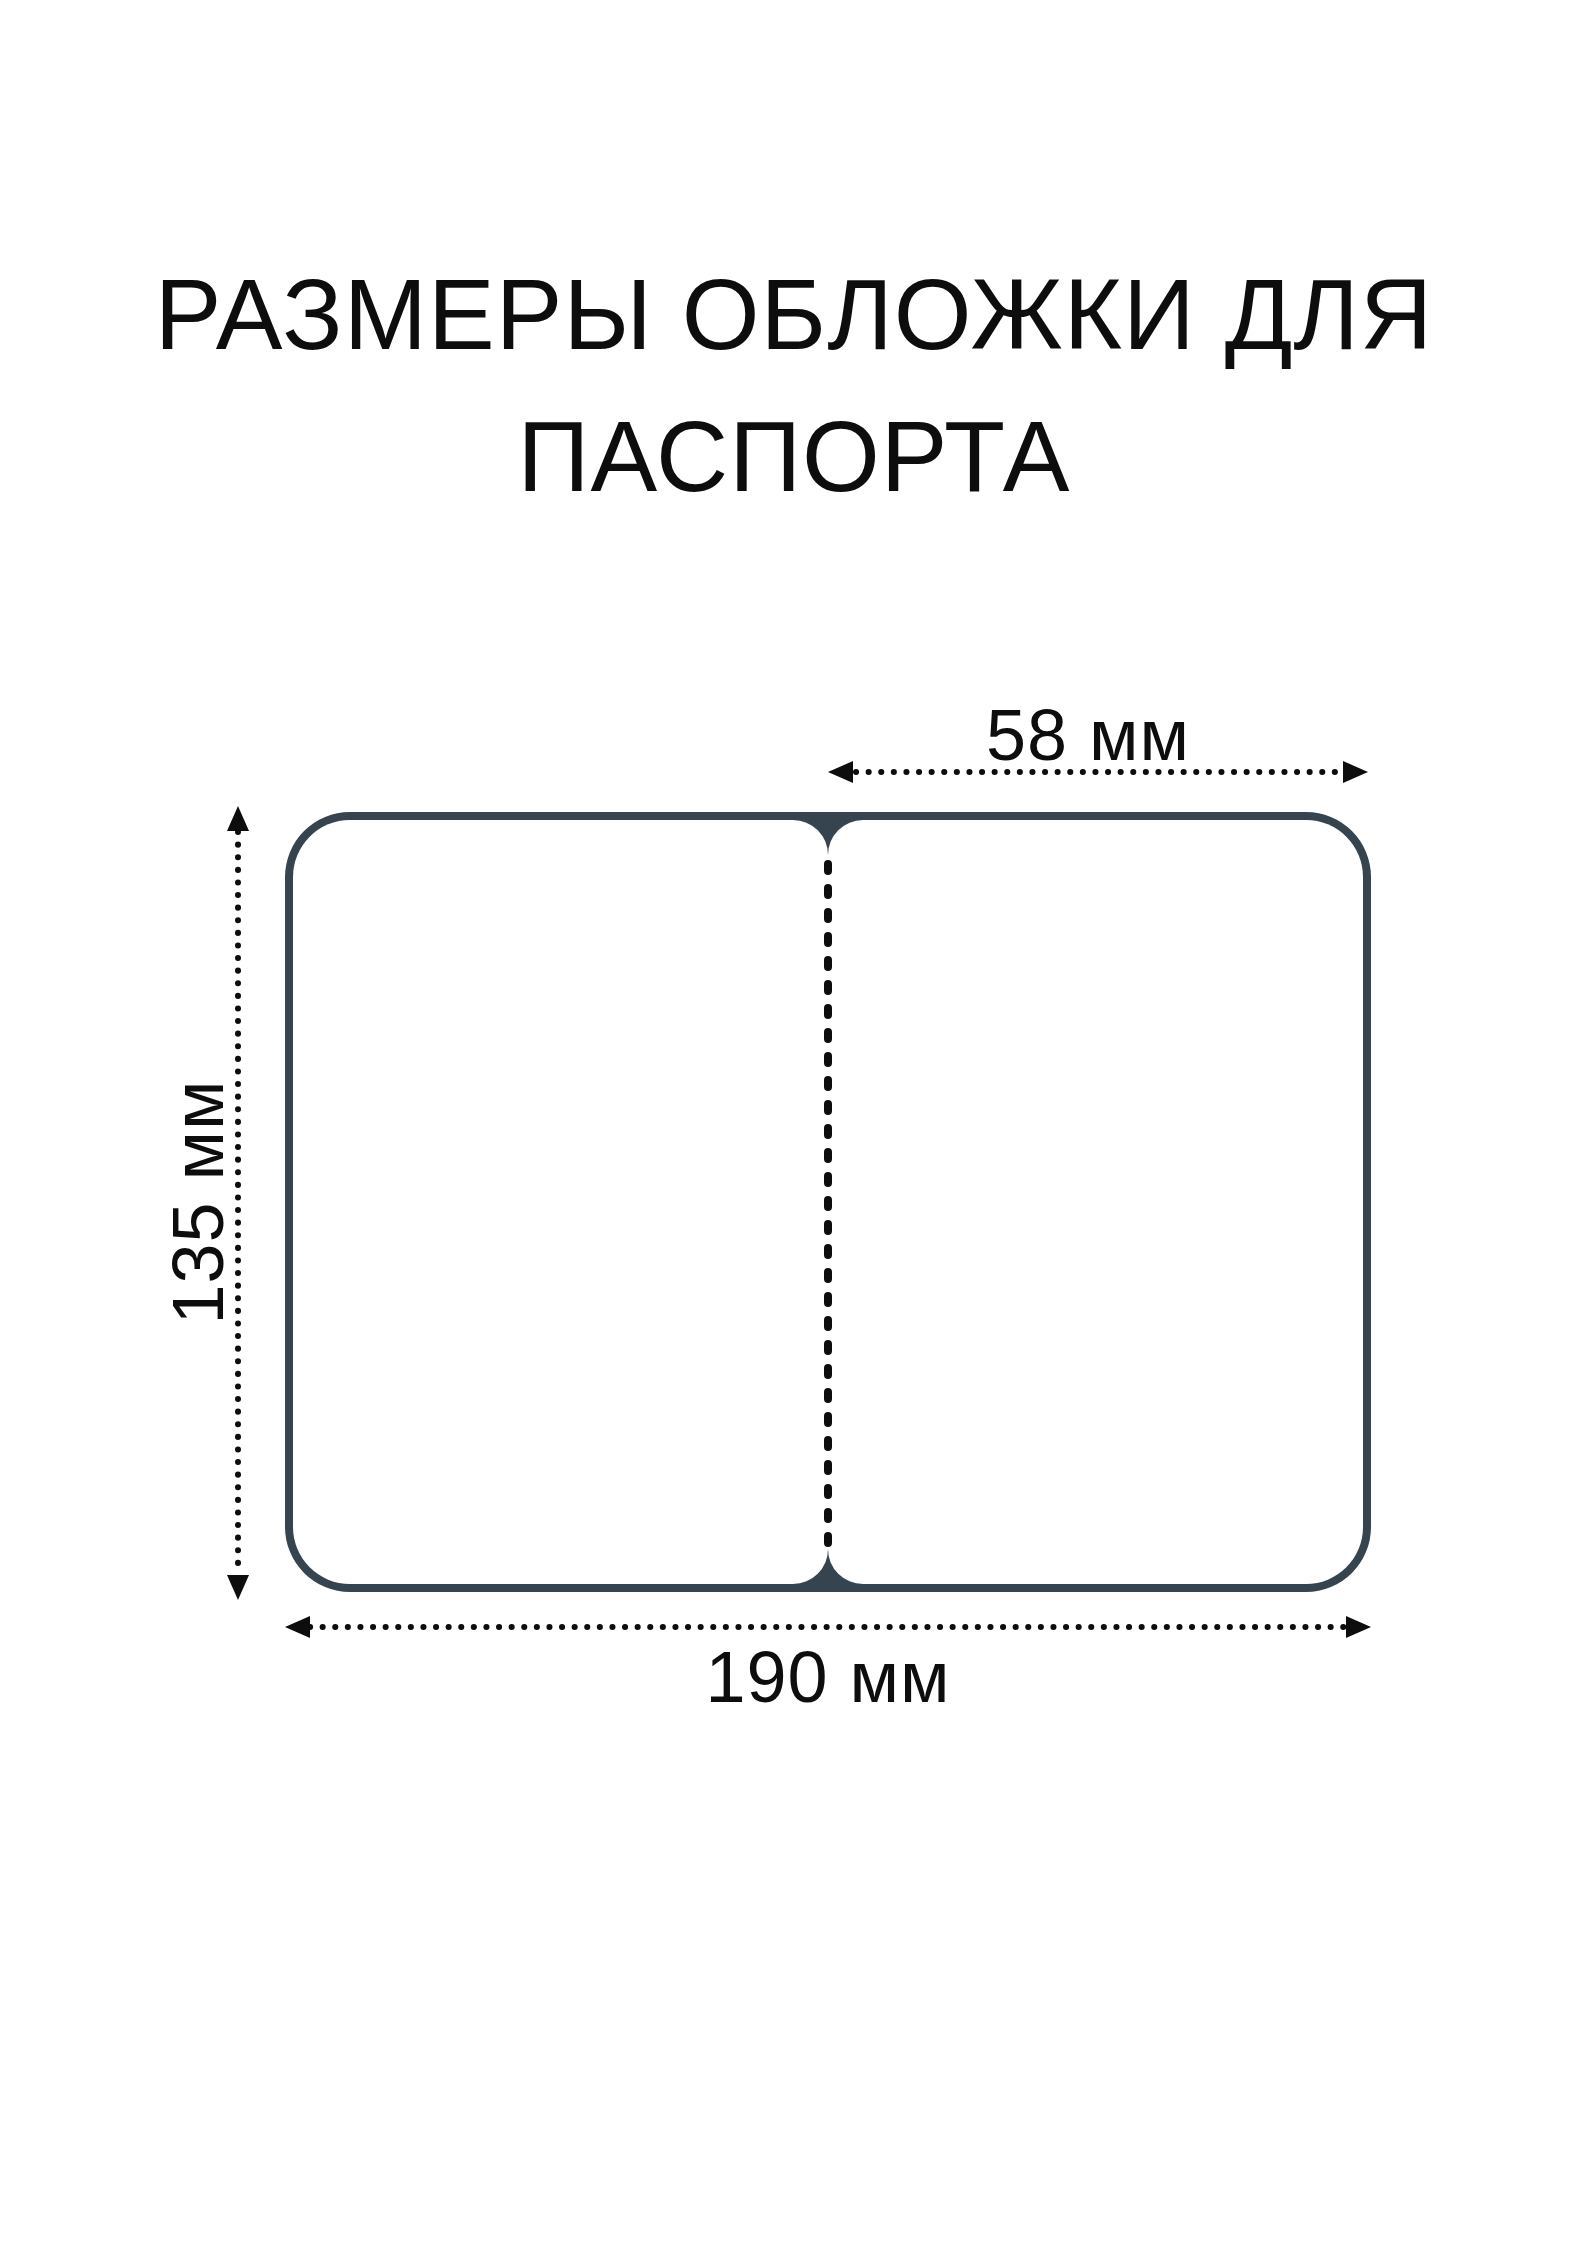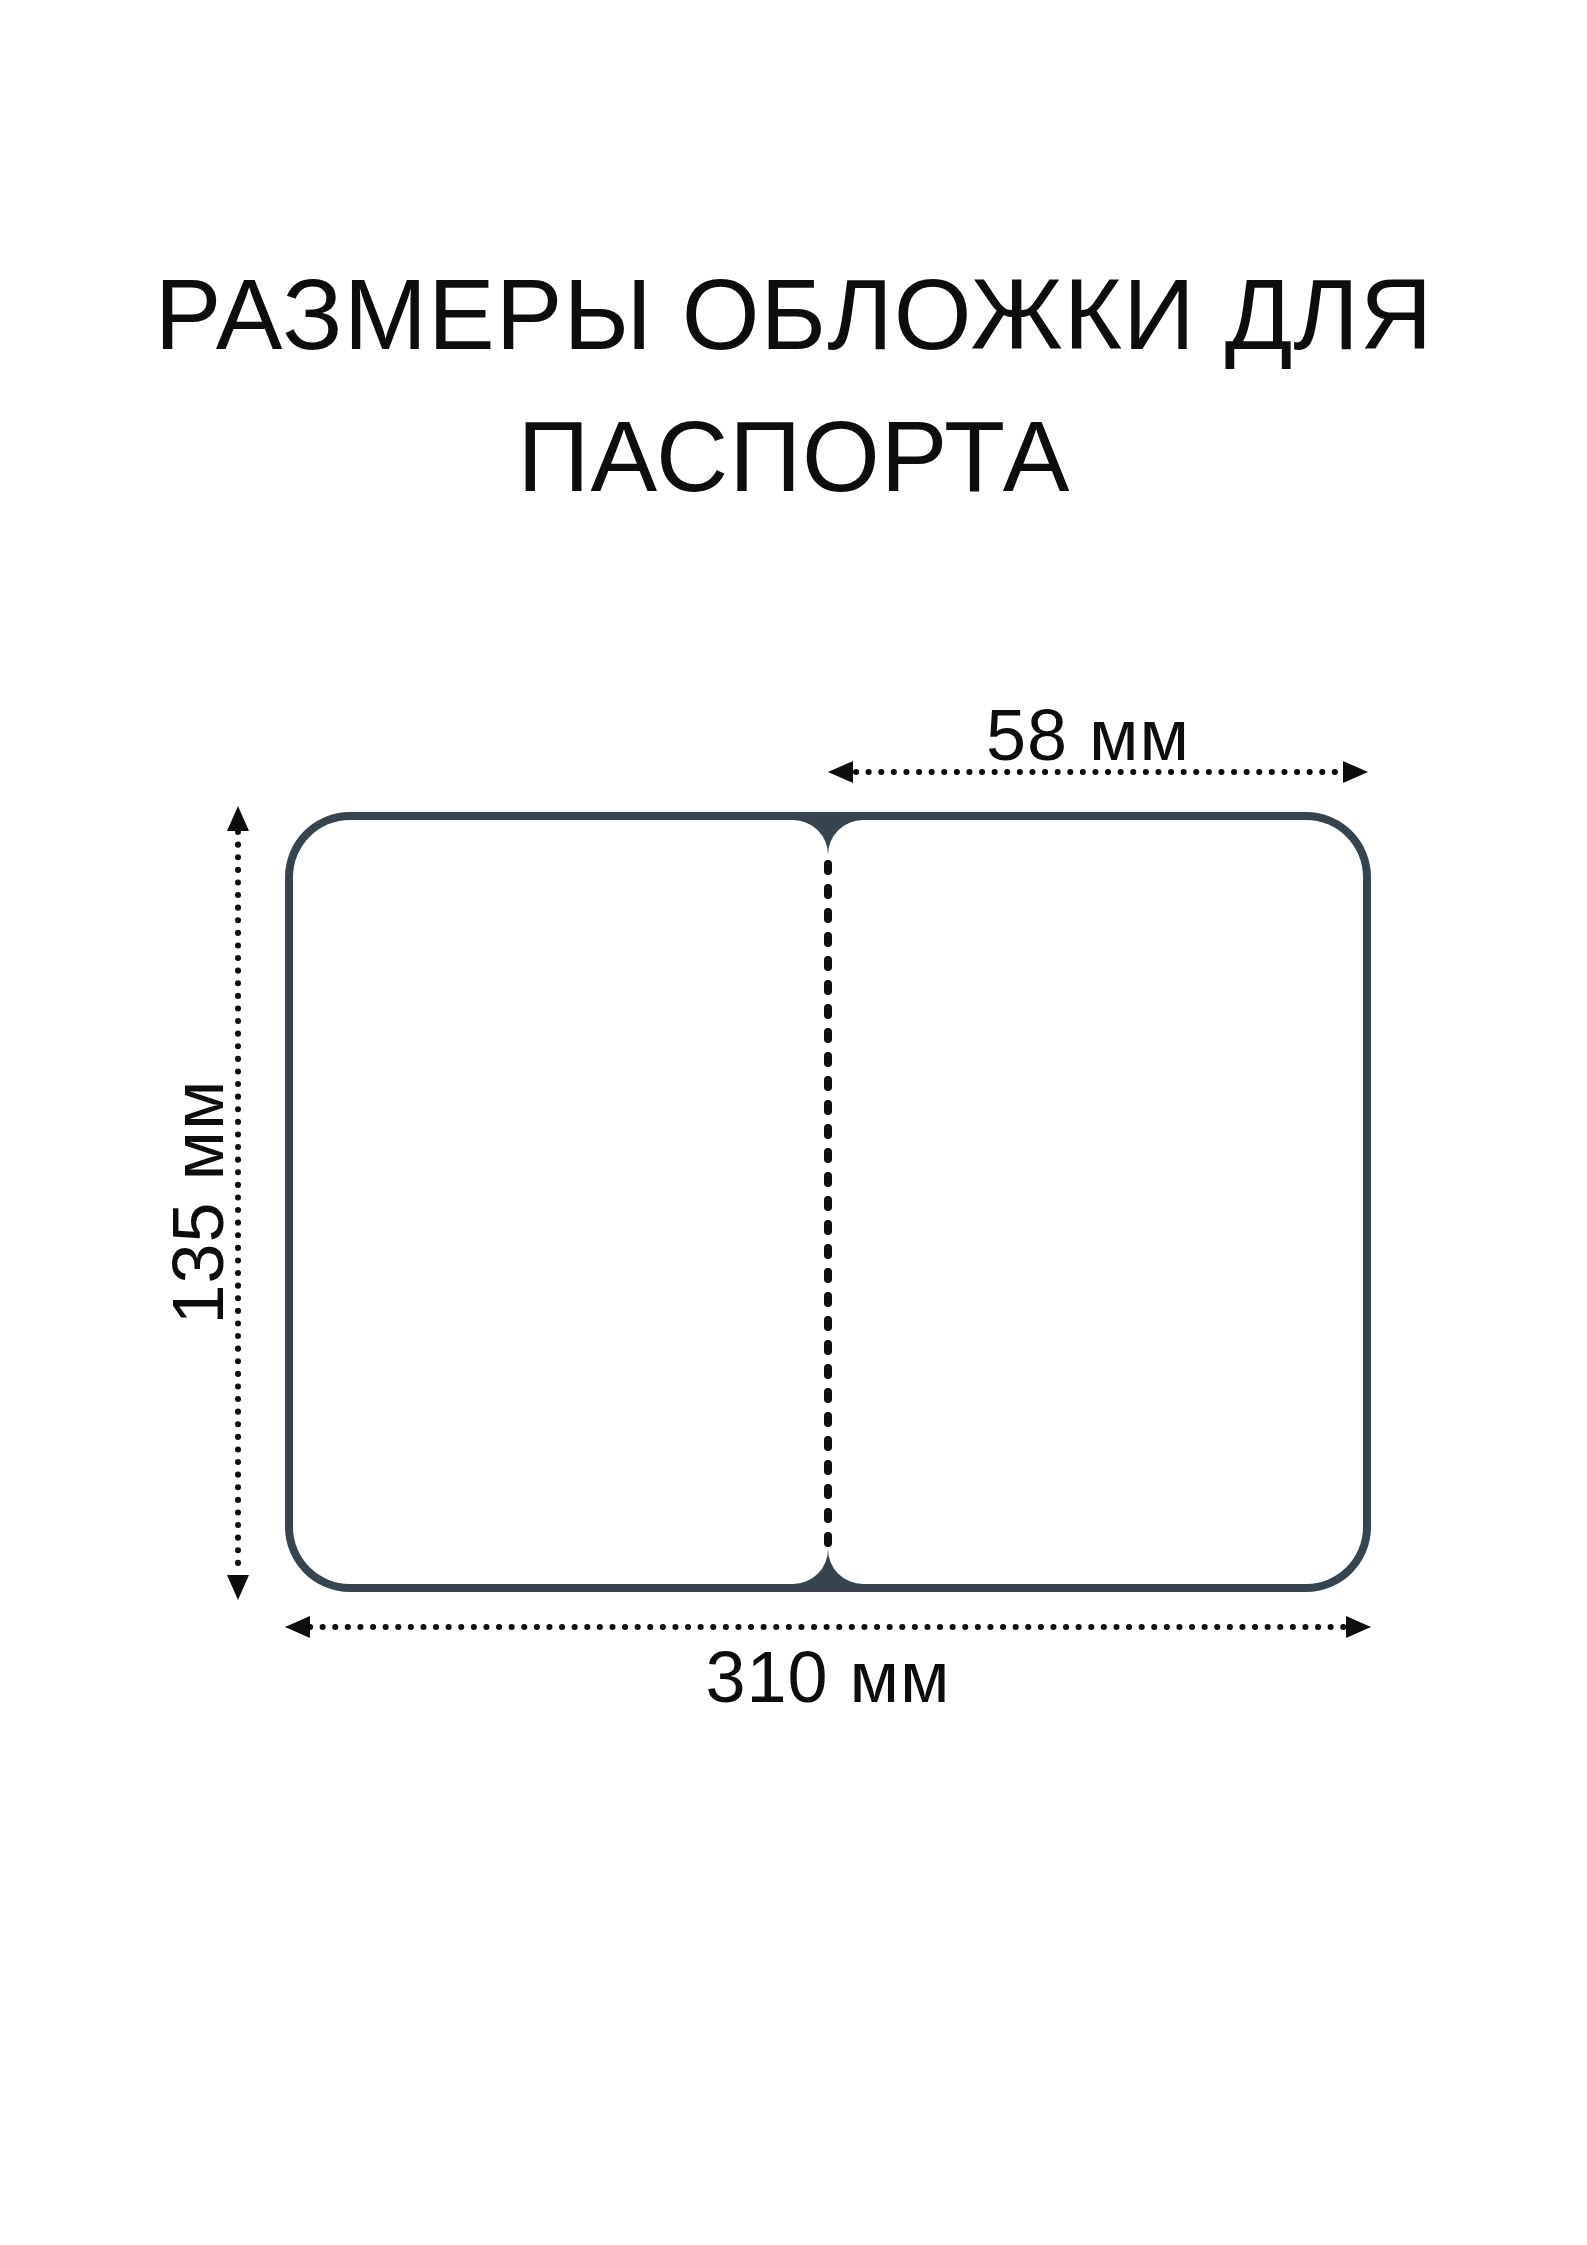--- a/index.html
+++ b/index.html
@@ -114,16 +114,16 @@
         <line class="arrow-dots" x1="310" y1="1627" x2="1346" y2="1627"></line>
         <polygon class="arrow-head" points="285,1627 310,1616 310,1638"></polygon>
         <polygon class="arrow-head" points="1371,1627 1346,1616 1346,1638"></polygon>
       </g>
     </svg>
 
     <div class="dim-label dim-95">58 мм</div>
 
     <div class="dim-label dim-135">135 мм</div>
 
-    <div class="dim-label dim-190">310 мм</div>
+    <div class="dim-label dim-190">190 мм</div>
   </div>
 
 </div>
 
 </body></html>

